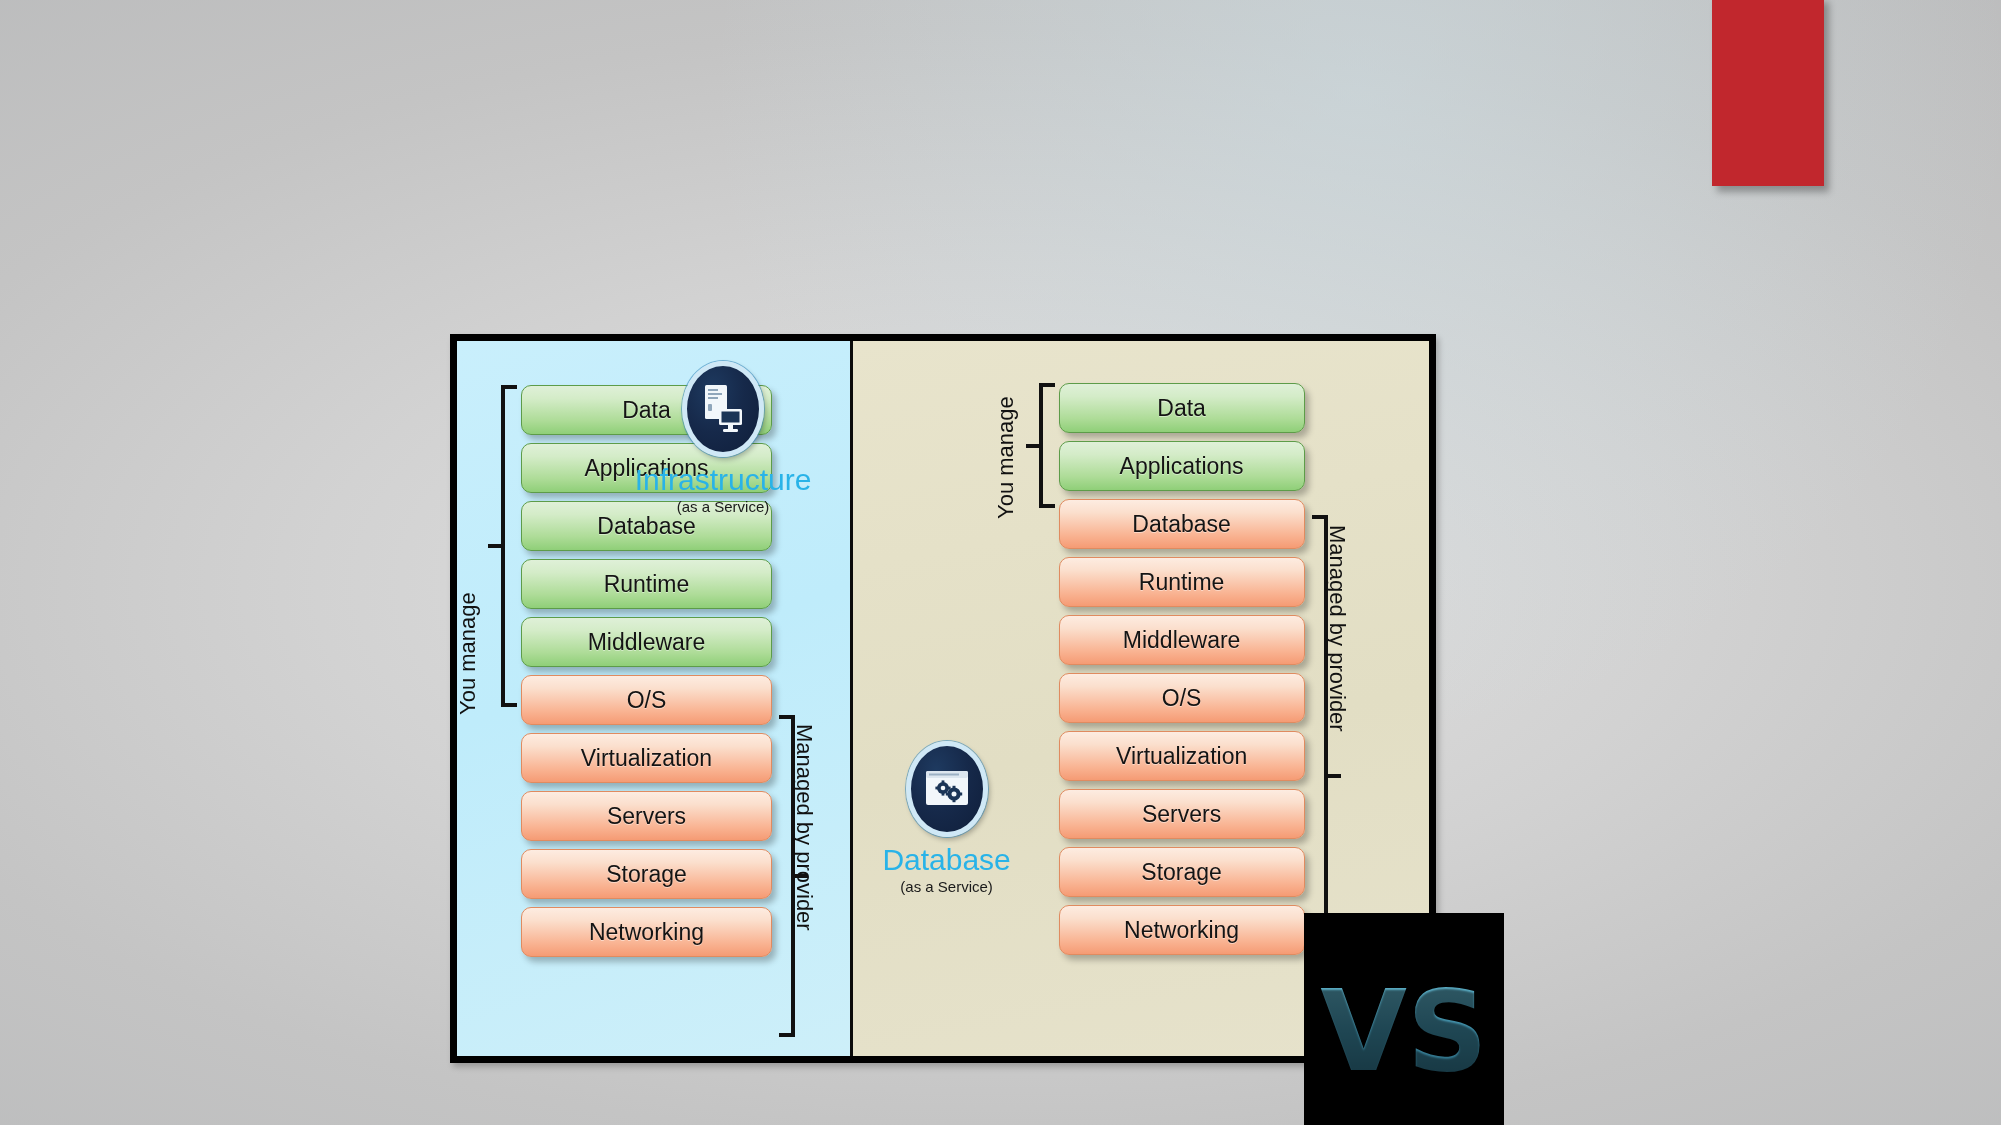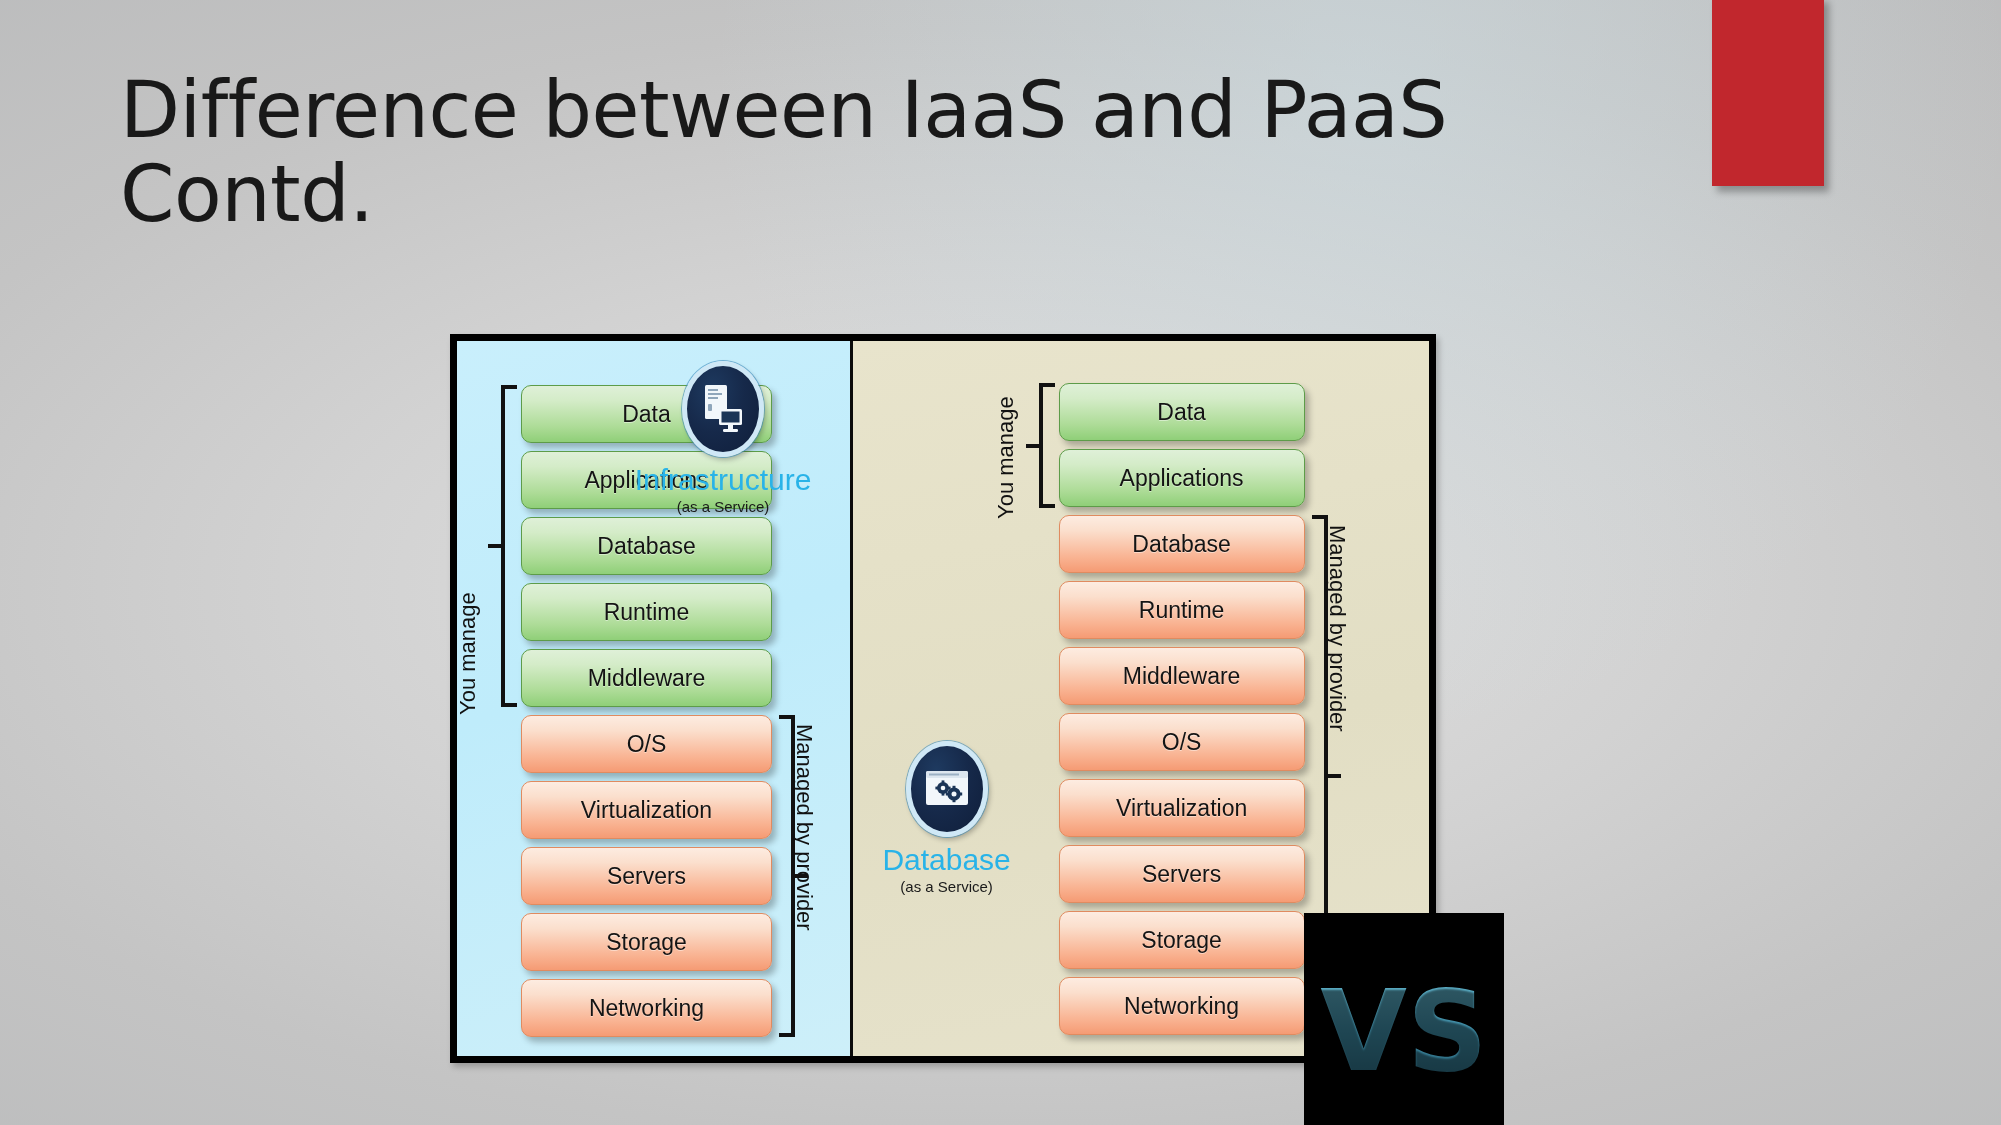--- a/index.html
+++ b/index.html
@@ -84,21 +84,21 @@
     position: absolute;
     display: flex;
     flex-direction: column;
     gap: 8px;
   }
   .stack.left  { left: 64px;  top: 44px; width: 251px; }
   .stack.right { left: 206px; top: 42px; width: 246px; }
 
   .layer-box {
     position: relative;
-    height: 58px;
+    height: 50px;
     border-radius: 10px;
     display: flex;
     align-items: center;
     justify-content: center;
     font-size: 23px;
     color: #141414;
     font-family: "Liberation Sans", sans-serif;
     box-shadow: 4px 5px 6px rgba(0,0,0,0.26);
     text-shadow: 0 1px 0 rgba(255,255,255,0.45);
   }
@@ -203,21 +203,20 @@
     text-align: center;
   }
 </style>
 </head>
 <body>
 
 <div id="slide">
 
   <div id="accent-bar"></div>
 
-  <h1 id="title">Difference between IaaS and PaaS Contd.</h1>
 
   <div id="diagram">
 
     <div class="panel iaas">
 
       <div class="bracket left-facing" style="left:44px; top:44px; width:16px; height:322px;">
         <span class="tick"></span>
       </div>
       <div class="side-label up" style="left:24px; top:348px;">You manage</div>
 

